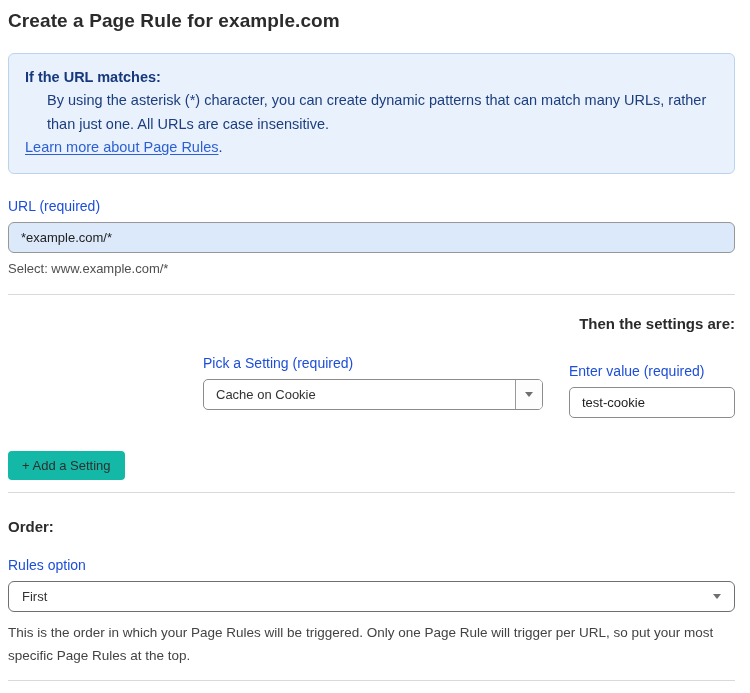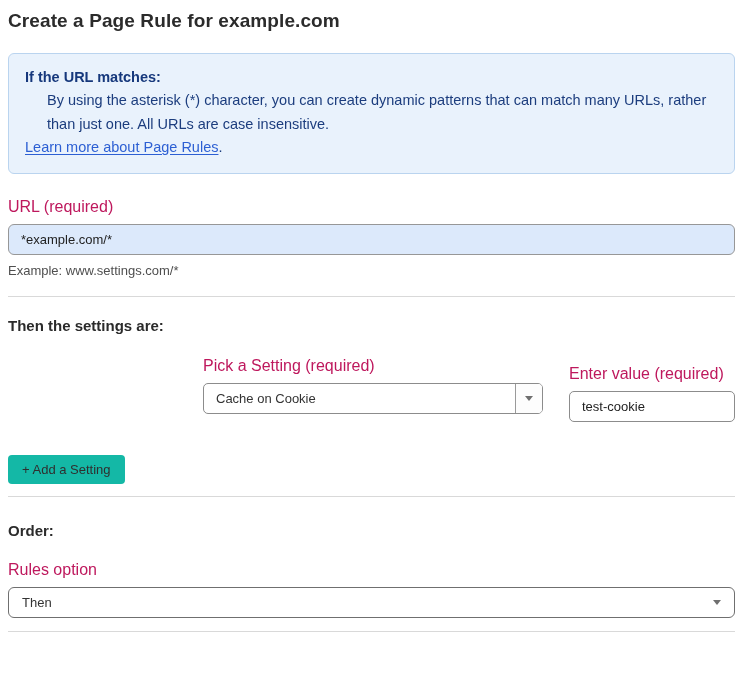--- a/index.html
+++ b/index.html
@@ -34,22 +34,22 @@
   .info-link-line a {
     color: #2c5fd3;
     text-decoration: underline;
     text-underline-offset: 2px;
     cursor: pointer;
   }
   .info-link-line { color: #1c3d7e; }
 
   
   .field-label {
-    font-size: 16px;
-    color: #be185d;
+    font-size: 14px;
+    color: #1d4ed8;
     margin-bottom: 8px;
   }
   .url-label { margin-top: 24px; }
   .text-input {
     display: block;
     width: 100%;
     height: 31px;
     border: 1px solid #979797;
     border-radius: 6px;
     padding: 0 12px;
@@ -73,21 +73,21 @@
   }
   .divider-1 { margin-top: 18px; }
   .divider-2 { margin-top: 12px; }
   .divider-3 { margin-top: 13px; }
 
   .section-heading {
     font-size: 15px;
     font-weight: 700;
     color: #2b2b2b;
   }
-  .settings-heading { margin-top: 20px; }
+  .settings-heading { margin-top: 20px; text-align: right; }
   .order-heading { margin-top: 25px; }
 
   
   .settings-row {
     display: flex;
     align-items: flex-start;
     margin-top: 23px;
     justify-content: flex-end;
   }
   .setting-col { width: 340px; }
@@ -178,21 +178,21 @@
   <h1 class="page-title">Create a Page Rule for example.com</h1>
 
   <div class="info-box">
     <div class="info-heading">If the URL matches:</div>
     <div class="info-body">By using the asterisk (*) character, you can create dynamic patterns that can match many URLs, rather than just one. All URLs are case insensitive.</div>
     <div class="info-link-line"><a>Learn more about Page Rules</a><span>.</span></div>
   </div>
 
   <div class="field-label url-label">URL (required)</div>
   <input class="text-input url-input" type="text" value="*example.com/*" style="">
-  <div class="helper-text">Example: www.settings.com/*</div>
+  <div class="helper-text">Select: www.example.com/*</div>
 
   <hr class="divider divider-1">
 
   <div class="section-heading settings-heading">Then the settings are:</div>
 
   <div class="settings-row">
     <div class="setting-col">
       <div class="field-label">Pick a Setting (required)</div>
       <div class="select-box">
         <span class="select-value">Cache on Cookie</span>
@@ -208,21 +208,22 @@
   </div>
 
   <button class="btn add-setting-btn">+ Add a Setting</button>
 
   <hr class="divider divider-2">
 
   <div class="section-heading order-heading">Order:</div>
 
   <div class="field-label order-select-label">Rules option</div>
   <div class="order-select">
-    <span>Then</span>
+    <span>First</span>
     <span class="chevron"></span>
   </div>
+  <div class="order-helper">This is the order in which your Page Rules will be triggered. Only one Page Rule will trigger per URL, so put your most specific Page Rules at the top.</div>
 
   <hr class="divider divider-3">
 
   
 
 </div>
 
 </body></html>

